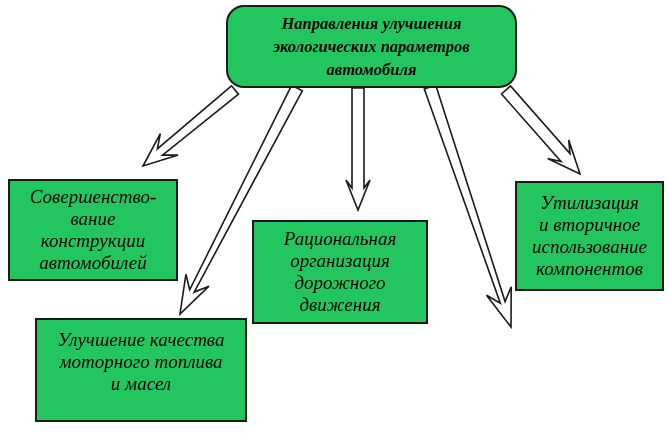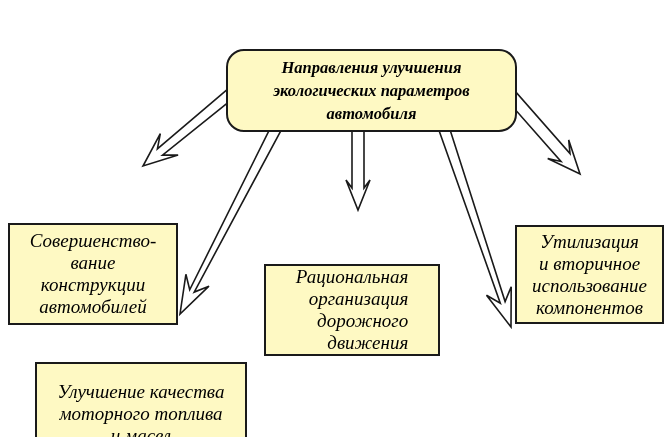--- a/index.html
+++ b/index.html
@@ -24,28 +24,27 @@
   }
   .arrows-layer polygon {
     fill: #ffffff;
     stroke: #1a1a1a;
     stroke-width: 1.6;
     stroke-linejoin: miter;
   }
   .node {
     position: absolute;
     z-index: 2;
-    background: #fef9c3;
+    background: #22c55e;
     border: 2px solid #1a1a1a;
     box-sizing: border-box;
     display: flex;
     align-items: center;
     justify-content: center;
     text-align: center;
-    margin-top: 44px;
   }
   .node .lines {
     white-space: pre-line;
     font-style: italic;
     font-size: 19px;
     line-height: 22px;
   }
   .title-node {
     left: 226px;
     top: 5px;
@@ -53,23 +52,23 @@
     height: 83px;
     border-radius: 18px;
   }
   .title-node .lines {
     font-weight: bold;
     font-size: 16.5px;
     line-height: 23px;
   }
   .box-design    { left: 8px;   top: 179px; width: 170px; height: 102px; }
   .box-fuel      { left: 35px;  top: 318px; width: 212px; height: 104px;
-                   align-items: center; }
-  .box-traffic   { left: 264px; top: 220px; width: 176px; height: 92px; text-align: right; }
-  .box-recycling { left: 515px; top: 181px; width: 149px; height: 99px; }
+                   align-items: flex-start; padding-top: 9px; }
+  .box-traffic   { left: 252px; top: 220px; width: 176px; height: 104px; }
+  .box-recycling { left: 515px; top: 181px; width: 149px; height: 110px; }
   .box-safety    { left: 396px; top: 330px; width: 269px; height: 100px; }
 </style>
 </head>
 <body>
 
 <div class="canvas">
 
   <svg class="arrows-layer" width="669" height="437" viewBox="0 0 669 437">
     <polygon points="231.5,85.8 157.4,148.9 160.3,133.6 143,166 178.1,155.1 162.5,155.1 238.5,94.2"></polygon>
     <polygon points="291.7,85.2 189.7,289.8 185.9,274.3 180,314 209,286.2 194.2,292.1 302.3,90.8"></polygon>

